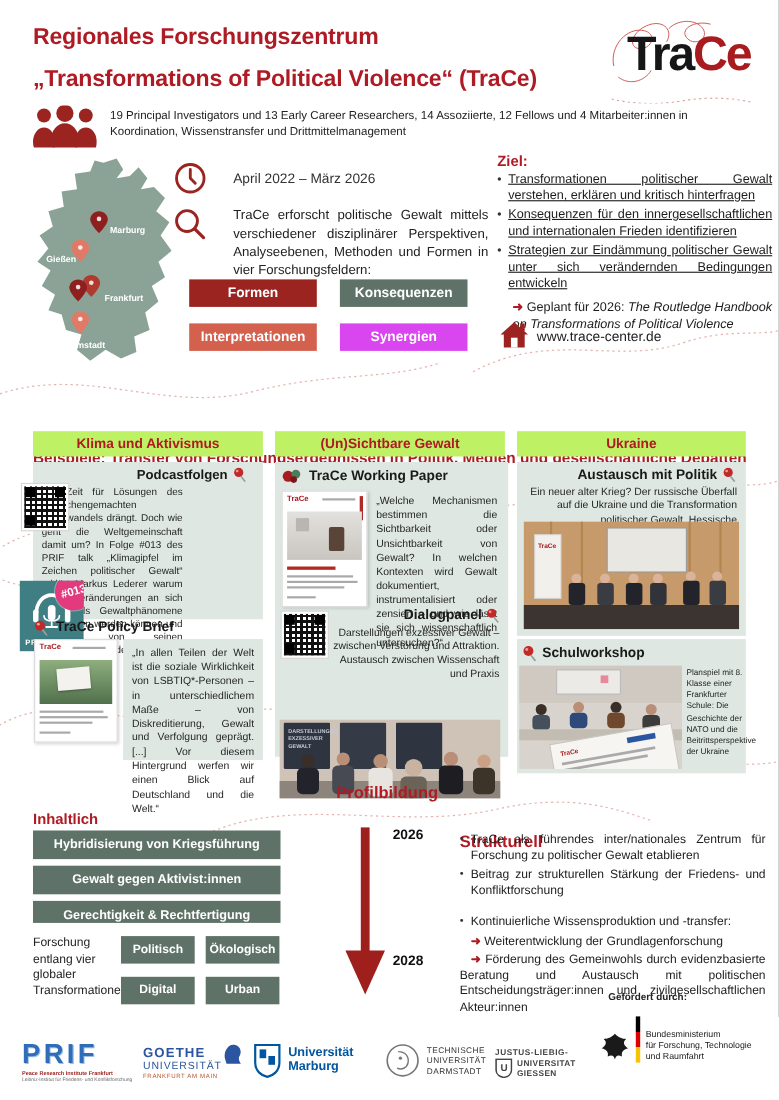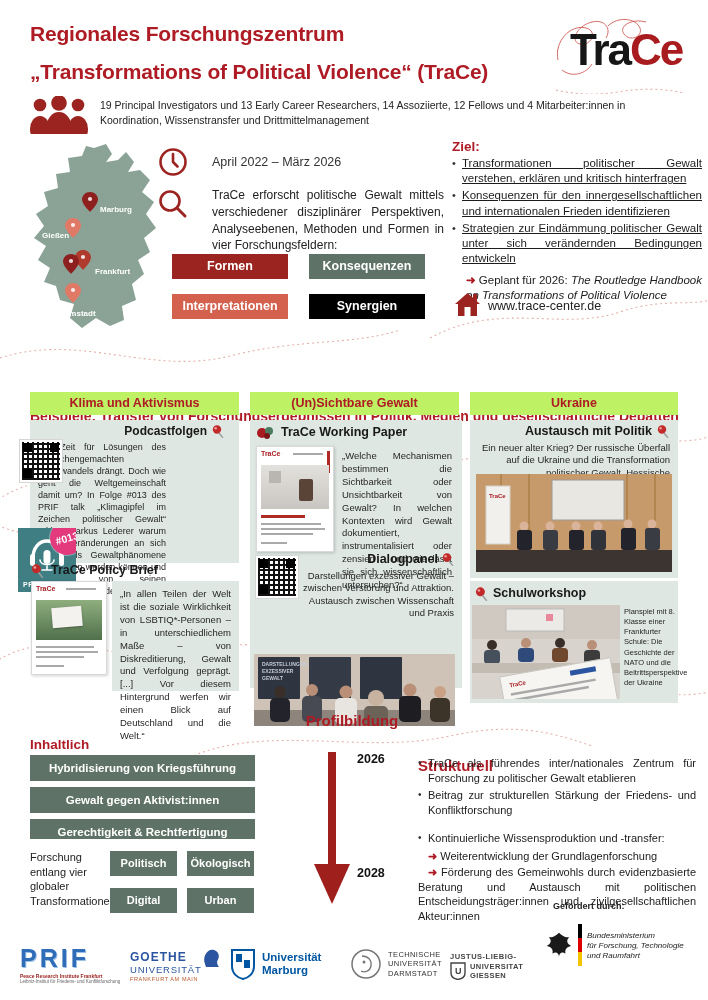--- a/index.html
+++ b/index.html
@@ -156,21 +156,21 @@
 
   <svg class="abs" style="left:157px;top:188px;width:32px;height:32px;" viewBox="0 0 32 32">
     <circle cx="13" cy="13" r="9.5" fill="none" stroke="#9b2420" stroke-width="2.6"></circle>
     <path d="M20,20 L28,28" stroke="#9b2420" stroke-width="3" stroke-linecap="round"></path>
   </svg>
   <p class="abs" style="left:212px;top:187px;width:232px;font-size:12px;line-height:1.4;text-align:justify;color:#222;">TraCe erforscht politische Gewalt mittels verschiedener disziplinärer Perspektiven, Analyseebenen, Methoden und Formen in vier Forschungsfeldern:</p>
 
   <div class="abs field-btn" style="left:172px;top:254px;background:#9b2420;">Formen</div>
   <div class="abs field-btn" style="left:309px;top:254px;background:#5e7267;">Konsequenzen</div>
   <div class="abs field-btn" style="left:172px;top:294px;background:#d4604e;">Interpretationen</div>
-  <div class="abs field-btn" style="left:309px;top:294px;background:#000000;">Synergien</div>
+  <div class="abs field-btn" style="left:309px;top:294px;background:#d946ef;">Synergien</div>
 
   <div class="abs" style="left:452px;top:139px;width:250px;">
     <h3 class="red" style="font-size:13.5px;margin-bottom:2px;">Ziel:</h3>
     <ul>
       <li class="goal-li">Transformationen politischer Gewalt verstehen, erklären und kritisch hinterfragen</li>
       <li class="goal-li">Konsequenzen für den innergesellschaftlichen und internationalen Frieden identifizieren</li>
       <li class="goal-li">Strategien zur Eindämmung politischer Gewalt unter sich verändernden Bedingungen entwickeln</li>
     </ul>
     <div style="margin-top:7px;padding-left:14px;font-size:11.5px;line-height:1.32;">
       <span class="red-arrow">➜&nbsp;</span><span>Geplant für 2026: </span><i>The Routledge Handbook on Transformations of Political Violence</i>
@@ -441,21 +441,21 @@
         <path d="M1,1 H15 V11 C15,15 11,17 8,17.5 C5,17 1,15 1,11 Z" fill="#fff" stroke="#444" stroke-width="1.4"></path>
         <text x="5" y="12" font-size="9" font-weight="bold" fill="#444">U</text>
       </svg>
       <div style="font-size:7.5px;font-weight:bold;color:#444;line-height:1.2;letter-spacing:0.4px;">
         <div>UNIVERSITAT</div>
         <div>GIESSEN</div>
       </div>
     </div>
   </div>
 
-  <div class="abs" style="left:545px;top:924px;width:160px;display:flex;gap:5px;align-items:center;font-style:italic;">
+  <div class="abs" style="left:545px;top:924px;width:160px;display:flex;gap:5px;align-items:flex-end;">
     <svg width="28" height="28" viewBox="0 0 30 30">
       <path d="M15,2 C11,6 8,7 4,7 C8,10 6,14 2,16 C7,17 9,20 8,24 C12,22 14,23 15,27 C16,23 18,22 22,24 C21,20 23,17 28,16 C24,14 22,10 26,7 C22,7 19,6 15,2 Z" fill="#1a1a1a"></path>
     </svg>
     <div style="width:4px;height:42px;background:linear-gradient(180deg,#000 0 33%,#d00 33% 66%,#f5c400 66% 100%);"></div>
     <div style="font-size:8px;color:#1a1a1a;line-height:1.25;padding-top:2px;">
       <div>Bundesministerium</div>
       <div>für Forschung, Technologie</div>
       <div>und Raumfahrt</div>
     </div>
   </div>

